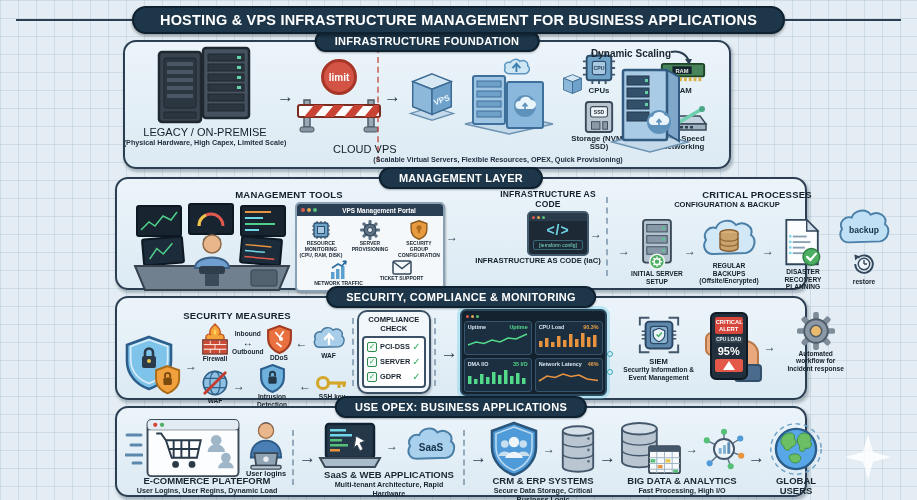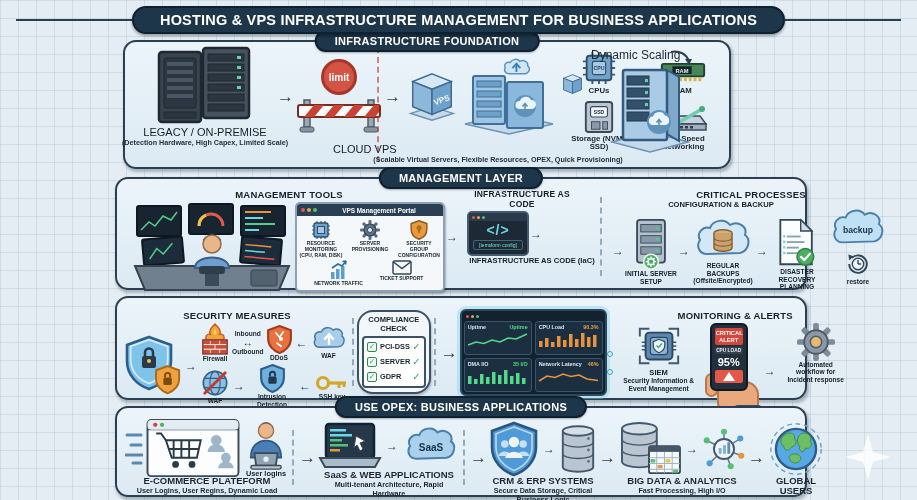--- a/index.html
+++ b/index.html
@@ -31,73 +31,73 @@
   .ar{font-weight:900;font-size:17px;color:#2b3e50;align-self:center;margin:0 2px;line-height:1;}
   .ar.sm{font-size:12px;margin:0 1px;}
   .vdash{border-left:2px dashed #93a9bc;align-self:stretch;margin:8px 3px;}
   
   .s1body{display:flex;align-items:center;height:100%;padding:6px 6px 22px 10px;position:relative;}
   .reddiv{position:absolute;left:252px;top:5px;bottom:5px;width:0;border-left:2px dashed rgba(192,57,43,.6);}
   .limitsign{width:36px;height:36px;border-radius:50%;background:#d35445;border:3px solid #a83628;color:#fff;
     font-weight:800;font-size:10px;display:flex;align-items:center;justify-content:center;margin-bottom:1px;z-index:2;}
   .cloudcap{position:absolute;left:208px;bottom:3px;width:330px;text-align:center;}
   .midcluster{position:relative;width:186px;height:100%;}
-  .dynlabel{position:absolute;top:0;left:34px;font-size:12px;font-weight:400;white-space:nowrap;}
+  .dynlabel{position:absolute;top:0;left:34px;font-size:10px;font-weight:700;white-space:nowrap;}
   .resgrid{display:grid;grid-template-columns:84px 84px;row-gap:4px;margin-left:auto;align-self:flex-start;margin-top:2px;}
   .rescell{display:flex;flex-direction:column;align-items:center;justify-content:flex-end;}
   .reslabel{font-weight:800;font-size:7.8px;text-align:center;line-height:1.1;margin-top:1px;width:72px;}
   
   .s2body{display:flex;height:100%;padding:10px 6px 4px 16px;position:relative;}
   .toolsgrp{width:312px;display:flex;flex-direction:column;}
   .toolsrow{display:flex;gap:4px;align-items:flex-start;margin-top:2px;}
   .portal{width:150px;background:#f4f8fb;border:2px solid #8ba1b5;border-radius:5px;box-shadow:1px 2px 2px rgba(0,0,0,.25);overflow:hidden;}
   .portalbar{height:12px;background:#2a3f54;display:flex;align-items:center;gap:2px;padding:0 4px;}
   .dot{width:4px;height:4px;border-radius:50%;display:inline-block;flex:none;}
   .dot.r{background:#e05a4e}.dot.y{background:#e0a84e}.dot.g{background:#57c078}
   .portaltitle{flex:1;text-align:center;color:#fff;font-size:6.4px;font-weight:700;}
   .portalgrid{display:flex;flex-wrap:wrap;justify-content:center;column-gap:5px;row-gap:2px;padding:4px 2px 3px;}
   .pitem{width:44px;display:flex;flex-direction:column;align-items:center;}
   .pitem.wide{width:58px;}
   .plabel{font-size:5px;font-weight:800;text-align:center;line-height:1.15;margin-top:1px;}
-  .iacgrp{width:146px;display:flex;flex-direction:column;align-items:flex-start;margin-left:8px;}
+  .iacgrp{width:146px;display:flex;flex-direction:column;align-items:flex-end;margin-left:14px;}
   .iacrow{display:flex;align-items:center;margin:2px 0 1px;}
   .codewin{width:62px;background:#1d2935;border:2px solid #445a6e;border-radius:5px;overflow:hidden;}
   .codebar{height:8px;background:#2a3b4c;display:flex;gap:2px;align-items:center;padding:0 3px;}
   .codebar .dot{width:3px;height:3px;}
   .codesym{color:#6fd6e8;font-weight:800;font-size:14px;text-align:center;margin-top:1px;letter-spacing:1px;}
   .codecap{color:#7fe0d0;font-size:5px;text-align:center;border:1px solid #3a6a7a;margin:2px 4px 4px;padding:1px 0;border-radius:2px;white-space:nowrap;}
   .critgrp{flex:1;display:flex;flex-direction:column;padding-left:6px;}
   .critrow{display:flex;align-items:flex-start;margin-top:3px;}
   .critrow .col{margin-top:6px;}
   .backupcol{display:flex;flex-direction:column;align-items:center;width:66px;margin-top:-4px;}
   
   .s3body{display:flex;height:100%;padding:12px 6px 4px 8px;position:relative;}
   .measgrp{width:232px;display:flex;flex-direction:column;}
   .measrow{display:flex;align-items:center;gap:3px;margin-top:2px;}
   .meascells{display:flex;flex-direction:column;gap:2px;}
   .mrow{display:flex;align-items:center;gap:3px;}
   .iocol{display:flex;flex-direction:column;align-items:center;font-size:6.6px;font-weight:800;line-height:1.1;gap:0;}
-  .compbox{width:88px;background:#f2f7fb;border:2px solid #3c5165;border-radius:16px;padding:4px 3px;box-shadow:1px 2px 2px rgba(0,0,0,.2);align-self:center;}
+  .compbox{width:88px;background:#f2f7fb;border:2px solid #3c5165;border-radius:10px;padding:4px 3px;box-shadow:1px 2px 2px rgba(0,0,0,.2);align-self:center;}
   .compinner{background:#fff;border:2px solid #3c5165;border-radius:4px;margin-top:3px;padding:4px 3px;display:flex;flex-direction:column;gap:5px;}
   .crow{display:flex;align-items:center;}
   .cbx{width:10px;height:10px;border:1.6px solid #2e8c4f;border-radius:2px;background:#f2fbf5;color:#2fae5d;font-size:8px;font-weight:900;display:flex;align-items:center;justify-content:center;line-height:1;flex:none;}
   .clabel{flex:1;font-size:7.4px;font-weight:800;margin:0 2px 0 3px;white-space:nowrap;}
   .cchk{color:#2fae5d;font-weight:900;font-size:10px;line-height:1;}
   .dash{width:156px;background:#142230;border:2px solid #2a4a60;border-radius:6px;box-shadow:0 0 0 3px rgba(120,210,235,.4);align-self:center;padding:2px;}
   .dashbar{height:8px;display:flex;align-items:center;gap:2px;padding:0 2px;}
   .dashbar .dot{width:3px;height:3px;}
   .dgrid{display:grid;grid-template-columns:1fr 1fr;gap:3px;}
   .dtile{background:#1c2f40;border:1px solid #35566d;border-radius:3px;padding:1px 0 1px;}
   .dhead{display:flex;justify-content:space-between;padding:1px 3px;font-size:5.4px;font-weight:700;color:#d5e6f2;}
   .dval.green{color:#53d98a;}.dval.orange{color:#e8a14b;}
   .alertgrp{flex:1;display:flex;flex-direction:column;padding-left:6px;}
   .alertrow{display:flex;align-items:flex-start;gap:3px;margin-top:2px;}
   .conn{display:flex;flex-direction:column;gap:12px;justify-content:center;margin-top:22px;}
   .cdot{width:6px;height:6px;border:1.6px solid #3aa7b8;border-radius:50%;background:#cfeef5;}
-  .phonewrap{position:relative;width:58px;height:96px;flex:none;}
+  .phonewrap{position:relative;width:58px;height:66px;flex:none;}
   .hand{position:absolute;right:1px;bottom:4px;width:42px;height:34px;background:#e9a97d;border:2px solid #b87848;border-radius:12px 14px 10px 12px;}
   .thumb{position:absolute;left:3px;bottom:22px;width:13px;height:24px;background:#e9a97d;border:2px solid #b87848;border-radius:8px;}
   .sleeve{position:absolute;right:-2px;bottom:-4px;width:28px;height:18px;background:#4a6b8c;border:2px solid #33506b;border-radius:4px;}
   .phone{position:absolute;left:8px;top:0;width:38px;height:68px;background:#22303d;border:2px solid #0f1a24;border-radius:6px;padding:3px;display:flex;flex-direction:column;align-items:center;gap:2px;}
   .alertbox{background:#d6453a;color:#fff;font-size:5.8px;font-weight:800;text-align:center;line-height:1.15;border-radius:2px;padding:2px 1px;width:100%;}
   .pm{color:#e8eef3;font-size:4.8px;font-weight:800;background:#33424f;width:100%;text-align:center;border-radius:2px;padding:1px 0;}
   .pv{color:#fff;font-size:11px;font-weight:800;line-height:1.1;}
   .warn{width:100%;height:13px;background:#e4584a;border-radius:2px;display:flex;align-items:flex-end;justify-content:center;padding-bottom:2px;}
   .warntri{width:0;height:0;border-left:6px solid transparent;border-right:6px solid transparent;border-bottom:9px solid #fff;}
   
@@ -144,21 +144,21 @@
         <g fill="#4a5663">
             <rect x="14" y="16" width="26" height="4"></rect>
             <rect x="14" y="24" width="26" height="4"></rect>
             <rect x="14" y="32" width="26" height="4"></rect>
             <rect x="14" y="40" width="26" height="4"></rect>
             <rect x="14" y="48" width="26" height="4"></rect>
           </g>
         <rect x="11" y="66" width="32" height="6" fill="#2c3640" stroke="#1f2831"></rect>
       </svg>
       <div class="cap">LEGACY / ON-PREMISE</div>
-      <div class="sub" style="width:170px">(Detection Hardware, High Capex, Limited Scale)</div>
+      <div class="sub" style="width:170px">(Physical Hardware, High Capex, Limited Scale)</div>
     </div>
     <div class="ar">→</div>
     <div class="col" style="width:88px">
       <div class="limitsign">limit</div>
       <svg width="86" height="38" viewBox="0 0 86 38">
         <rect x="8" y="4" width="6" height="27" fill="#9aa7b4" stroke="#4e5b68" stroke-width="1.5"></rect>
         <rect x="72" y="4" width="6" height="27" fill="#9aa7b4" stroke="#4e5b68" stroke-width="1.5"></rect>
         <rect x="4" y="31" width="14" height="5" rx="2" fill="#8794a1" stroke="#4e5b68"></rect>
         <rect x="68" y="31" width="14" height="5" rx="2" fill="#8794a1" stroke="#4e5b68"></rect>
         <rect x="2" y="9" width="82" height="12" rx="2" fill="#fdfdfd" stroke="#7a2c20" stroke-width="2"></rect>
@@ -482,20 +482,21 @@
             <path d="M16,16 V11.5 M16,16 H19.5" stroke="#33475c" stroke-width="1.6" fill="none"></path>
           </svg>
           <div class="tcap">restore</div>
         </div>
       </div>
     </div>
   </div>
 </section>
 
 <section class="panel" id="s3">
+  <div class="hpill">SECURITY, COMPLIANCE &amp; MONITORING</div>
   <div class="s3body">
     <div class="measgrp">
       <div class="grptitle">SECURITY MEASURES</div>
       <div class="measrow">
         <svg width="56" height="62" viewBox="0 0 56 62">
           <g transform="scale(2.0)">
               <path d="M12,1 L23,5 V13 C23,20 18,25 12,27 C6,25 1,20 1,13 V5 Z" fill="#7ec3ea" stroke="#2c5f8c" stroke-width="1.3"></path>
             </g>
           <path transform="translate(4,3) scale(1.68)" d="M12,1 L23,5 V13 C23,20 18,25 12,27 C6,25 1,20 1,13 V5 Z" fill="none" stroke="#d7ecf8" stroke-width="1"></path>
           <rect x="17" y="21" width="14" height="12" rx="2" fill="#2b3a4a"></rect>
@@ -676,21 +677,20 @@
               <polyline points="3,13 11,8 19,9.5 27,6 35,8.5 43,7 51,11 62,12.5" fill="none" stroke="#e8943f" stroke-width="1.6"></polyline>
             </svg>
         </div>
       </div>
     </div>
     <div class="conn">
       <span class="cdot"></span>
       <span class="cdot"></span>
     </div>
     <div class="alertgrp">
-      <div class="grptitle">MONITORING &amp; ALERTS</div>
       <div class="alertrow">
         <div class="col" style="width:80px">
           <svg width="46" height="46" viewBox="0 0 48 48">
             <path d="M4,14 V6 H14 M34,6 H44 V14 M44,34 V42 H34 M14,42 H4 V34" fill="none" stroke="#44586b" stroke-width="2"></path>
             <g stroke="#44586b" stroke-width="1.6">
                 <path d="M10,20 H6 M10,24 H6 M10,28 H6 M42,20 H38 M42,24 H38 M42,28 H38" fill="none"></path>
               </g>
             <rect x="10" y="10" width="28" height="28" rx="4" fill="#5d88ab" stroke="#2c4763" stroke-width="2"></rect>
             <rect x="15" y="15" width="18" height="18" rx="3" fill="#89b3d3" stroke="#2c4763" stroke-width="1.2"></rect>
             <path d="M24,17 L30,19.5 V23.5 C30,27 27.5,29.5 24,31 C20.5,29.5 18,27 18,23.5 V19.5 Z" fill="#e9f3fa" stroke="#2c4763" stroke-width="1.2"></path>

